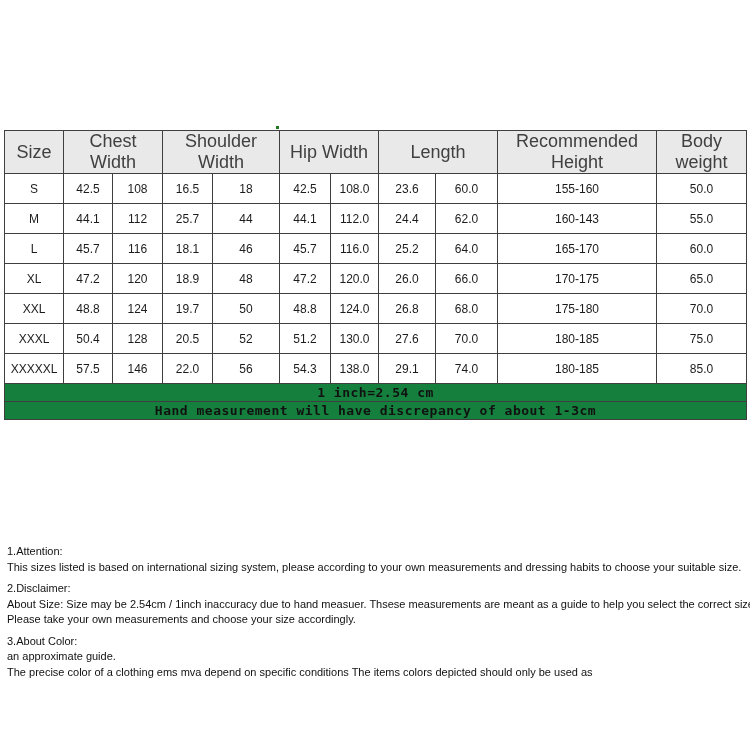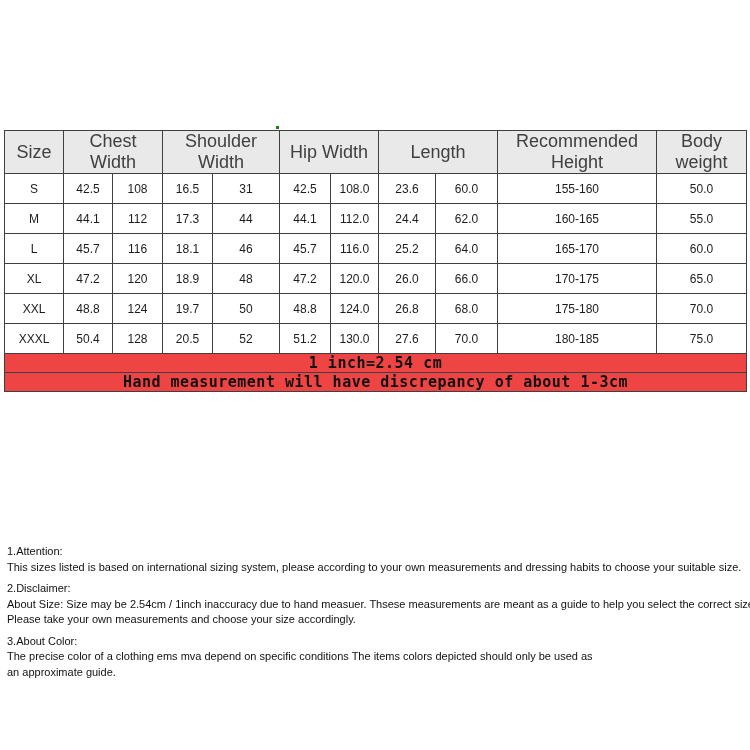--- a/index.html
+++ b/index.html
@@ -43,24 +43,24 @@
     font-size: 12px;
     font-weight: normal;
   }
   .size-table tbody td {
     height: 29px;
     background: #ffffff;
     font-size: 12px;
   }
   .size-table tfoot td {
     height: 17px;
-    background: #ef4444;
+    background: #15803d;
     font-family: "DejaVu Sans Mono", monospace;
     font-weight: bold;
-    font-size: 15px;
+    font-size: 13px;
     letter-spacing: 0.5px;
     color: #111111;
   }
   .notes {
     position: absolute;
     left: 7px;
     top: 544px;
     width: 743px;
     font-size: 11px;
     line-height: 15.5px;
@@ -108,39 +108,39 @@
       <th>Recommended Height</th>
       <th>Body weight</th>
     </tr>
   </thead>
   <tbody>
       <tr>
         <td>S</td>
         <td>42.5</td>
         <td>108</td>
         <td>16.5</td>
-        <td>31</td>
+        <td>18</td>
         <td>42.5</td>
         <td>108.0</td>
         <td>23.6</td>
         <td>60.0</td>
         <td>155-160</td>
         <td>50.0</td>
       </tr>
       <tr>
         <td>M</td>
         <td>44.1</td>
         <td>112</td>
-        <td>17.3</td>
+        <td>25.7</td>
         <td>44</td>
         <td>44.1</td>
         <td>112.0</td>
         <td>24.4</td>
         <td>62.0</td>
-        <td>160-165</td>
+        <td>160-143</td>
         <td>55.0</td>
       </tr>
       <tr>
         <td>L</td>
         <td>45.7</td>
         <td>116</td>
         <td>18.1</td>
         <td>46</td>
         <td>45.7</td>
         <td>116.0</td>
@@ -181,20 +181,33 @@
         <td>128</td>
         <td>20.5</td>
         <td>52</td>
         <td>51.2</td>
         <td>130.0</td>
         <td>27.6</td>
         <td>70.0</td>
         <td>180-185</td>
         <td>75.0</td>
       </tr>
+      <tr>
+        <td>XXXXXL</td>
+        <td>57.5</td>
+        <td>146</td>
+        <td>22.0</td>
+        <td>56</td>
+        <td>54.3</td>
+        <td>138.0</td>
+        <td>29.1</td>
+        <td>74.0</td>
+        <td>180-185</td>
+        <td>85.0</td>
+      </tr>
     </tbody>
   <tfoot>
     <tr>
       <td colspan="11">1 inch=2.54 cm</td>
     </tr>
     <tr>
       <td colspan="11">Hand measurement will have discrepancy of about 1-3cm</td>
     </tr>
   </tfoot>
 </table>
@@ -203,15 +216,15 @@
 
 <div class="notes">
   <div class="note-line">1.Attention:</div>
   <div class="note-line">This sizes listed is based on international sizing system, please according to your own measurements and dressing habits to choose your suitable size.</div>
   <div class="note-gap"></div>
   <div class="note-line">2.Disclaimer:</div>
   <div class="note-line">About Size: Size may be 2.54cm / 1inch inaccuracy due to hand measuer. Thsese measurements are meant as a guide to help you select the correct size.</div>
   <div class="note-line">Please take your own measurements and choose your size accordingly.</div>
   <div class="note-gap"></div>
   <div class="note-line">3.About Color:</div>
+  <div class="note-line">an approximate guide.</div>
   <div class="note-line">The precise color of a clothing ems mva depend on specific conditions The items colors depicted should only be used as</div>
-  <div class="note-line">an approximate guide.</div>
 </div>
 
 </body></html>

